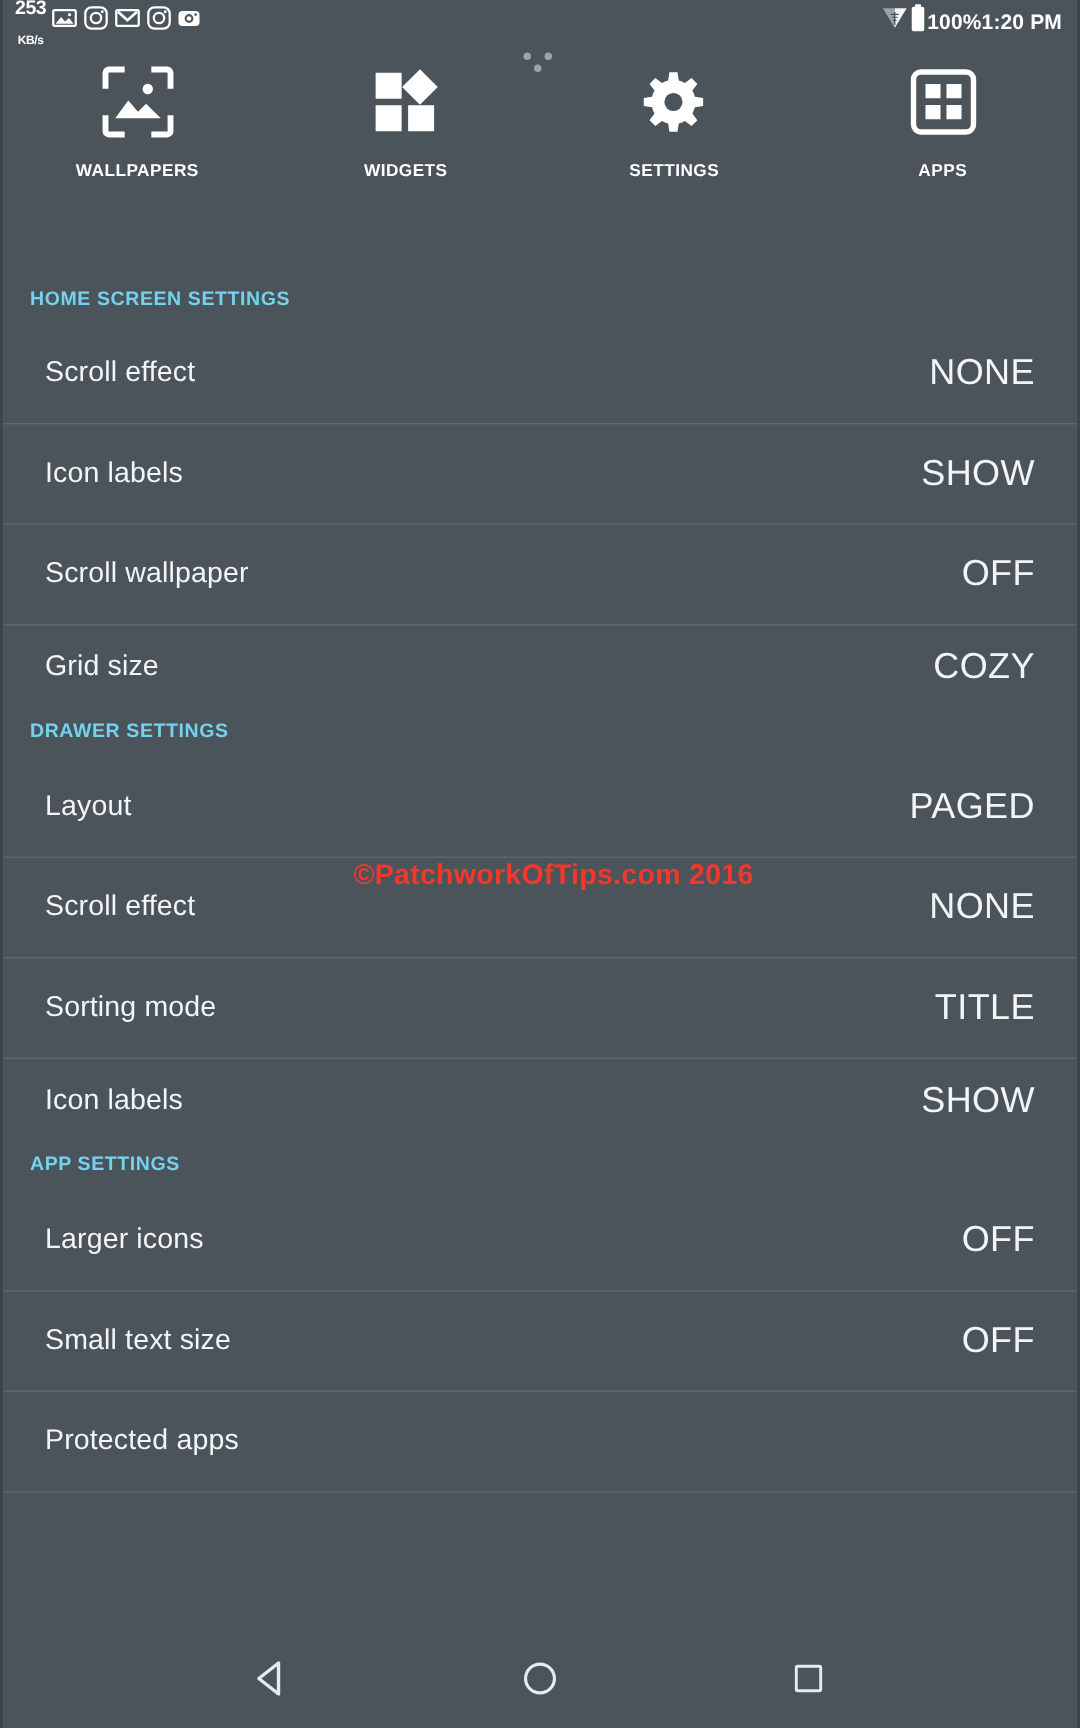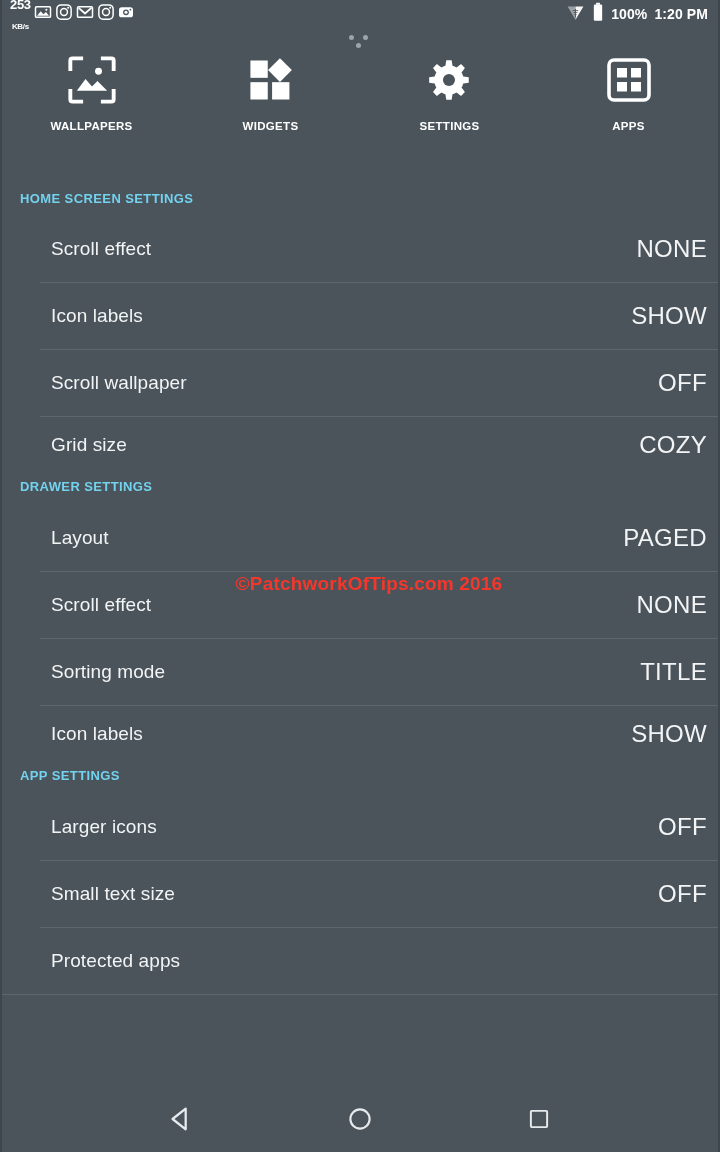--- a/index.html
+++ b/index.html
@@ -39,21 +39,20 @@
   }
   .sb-left {
     display: flex;
     align-items: center;
     gap: 3px;
     flex: 1;
   }
   .sb-right {
     display: flex;
     align-items: center;
-    gap: 7px;
   }
   .netspeed {
     display: flex;
     flex-direction: column;
     align-items: center;
     line-height: 1;
     font-weight: bold;
     letter-spacing: -0.3px;
   }
   .netspeed .ns-num { font-size: 13px; }
@@ -83,21 +82,21 @@
     background: #9aa4ab;
   }
   .page-dots .dot.d1 { left: 4px;  top: 3px; }
   .page-dots .dot.d2 { left: 18px; top: 3px; }
   .page-dots .dot.d3 { left: 11px; top: 11px; }
 
   
   .toolbar {
     position: absolute;
     left: 0;
-    top: 52px;
+    top: 40px;
     width: 100%;
     height: 110px;
     display: flex;
     align-items: flex-start;
   }
   .tool {
     flex: 1;
     display: flex;
     flex-direction: column;
     align-items: center;
@@ -134,24 +133,23 @@
     height: 32px;
     line-height: 32px;
   }
   .sec-head.tight { height: 30px; line-height: 26px; }
   .row {
     position: relative;
     height: 67px;
     display: flex;
     align-items: center;
     justify-content: space-between;
-    padding: 0 11px;
+    padding: 0 28px;
     box-sizing: border-box;
     cursor: pointer;
-    margin-left: 38px;
   }
   .row.divider::before {
     content: "";
     position: absolute;
     left: 0; top: 0;
     width: 100%;
     height: 1px;
     background: #5c666d;
   }
   .row-label {

